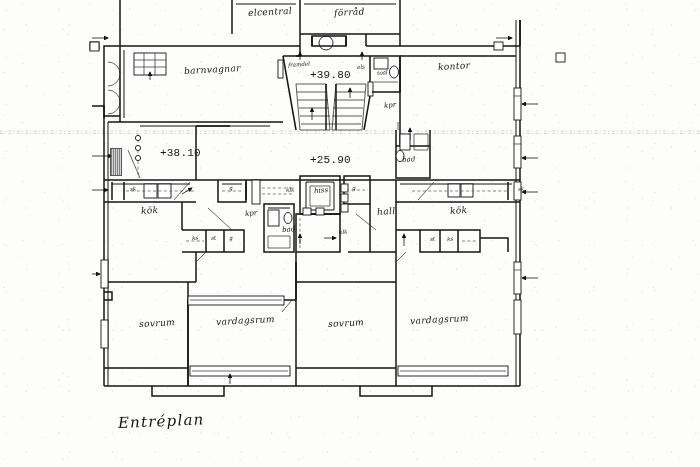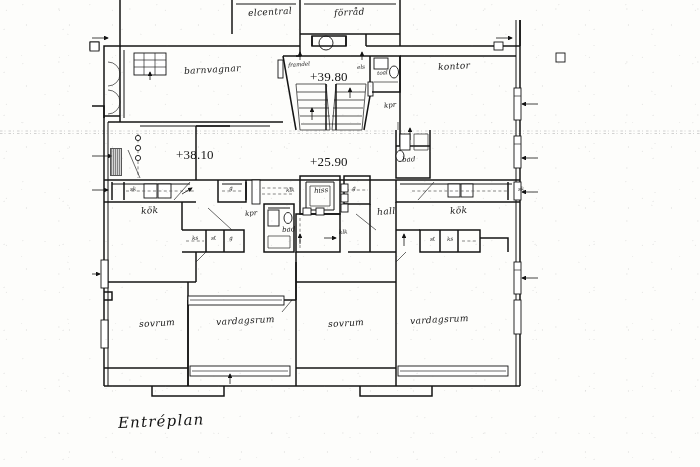--- a/index.html
+++ b/index.html
@@ -19,21 +19,21 @@
       radial-gradient(circle at 74% 93%, rgba(120,120,120,.20) .6px, transparent .9px),
       radial-gradient(circle at 93% 60%, rgba(120,120,120,.18) .6px, transparent .9px);
     background-size:53px 47px,67px 59px,43px 61px,71px 53px,59px 43px,47px 67px,61px 49px,73px 57px;}
 
   #plan{position:absolute;inset:0;}
   .hand{position:absolute;font-family:"DejaVu Serif",serif;font-style:italic;color:#151515;
     white-space:nowrap;letter-spacing:.4px;transform-origin:left center;}
   .hand.sm{font-size:7px;letter-spacing:.1px;}
   .hand.xs{font-size:5.6px;letter-spacing:0;}
   .hand.md{font-size:9px;}
-  .hand.lv{font-family:Liberation Serif, serif;font-style:normal;font-size:13px;letter-spacing:.2px;}
+  .hand.lv{font-family:Liberation Mono, monospace;font-style:normal;font-size:11px;letter-spacing:.2px;}
   #title{position:absolute;left:118px;top:414px;font-family:"DejaVu Serif",serif;font-style:italic;
     font-size:15px;color:#111;letter-spacing:1.2px;transform:rotate(-2.4deg);transform-origin:left center;}
   .hatch{position:absolute;background:
      repeating-linear-gradient(90deg,#6d6d6d 0 1px,#cfcfcf 1px 2px);border:1px solid #3a3a3a;opacity:.85;}
 </style>
 </head>
 <body>
 
 <div id="sheet">
 
@@ -340,20 +340,20 @@
     <span class="hand xs" style="left:229px;top:185px;transform:rotate(-4deg);">g</span>
     <span class="hand xs" style="left:192px;top:235px;transform:rotate(-4deg);">ks</span>
     <span class="hand xs" style="left:211px;top:235px;transform:rotate(-4deg);">st</span>
     <span class="hand xs" style="left:229px;top:235px;transform:rotate(-4deg);">g</span>
     <span class="hand xs" style="left:352px;top:185px;transform:rotate(-4deg);">g</span>
     <span class="hand xs" style="left:518px;top:186px;transform:rotate(-4deg);">sk</span>
     <span class="hand xs" style="left:430px;top:236px;transform:rotate(-4deg);">st</span>
     <span class="hand xs" style="left:447px;top:236px;transform:rotate(-4deg);">ks</span>
 
     <span class="hand lv" style="left:310px;top:69px;">+39.80</span>
-    <span class="hand lv" style="left:176px;top:147px;">+38.10</span>
+    <span class="hand lv" style="left:160px;top:147px;">+38.10</span>
     <span class="hand lv" style="left:310px;top:154px;">+25.90</span>
   </div>
 
   <div id="title">Entréplan</div>
 
   <div id="grain"></div>
 </div>
 
 </body></html>

